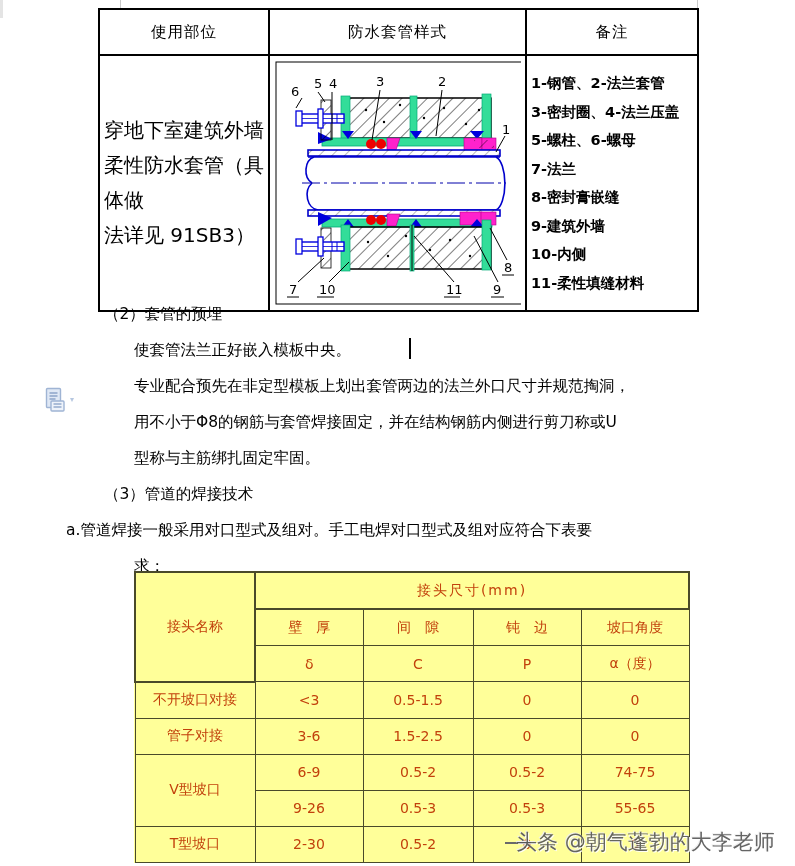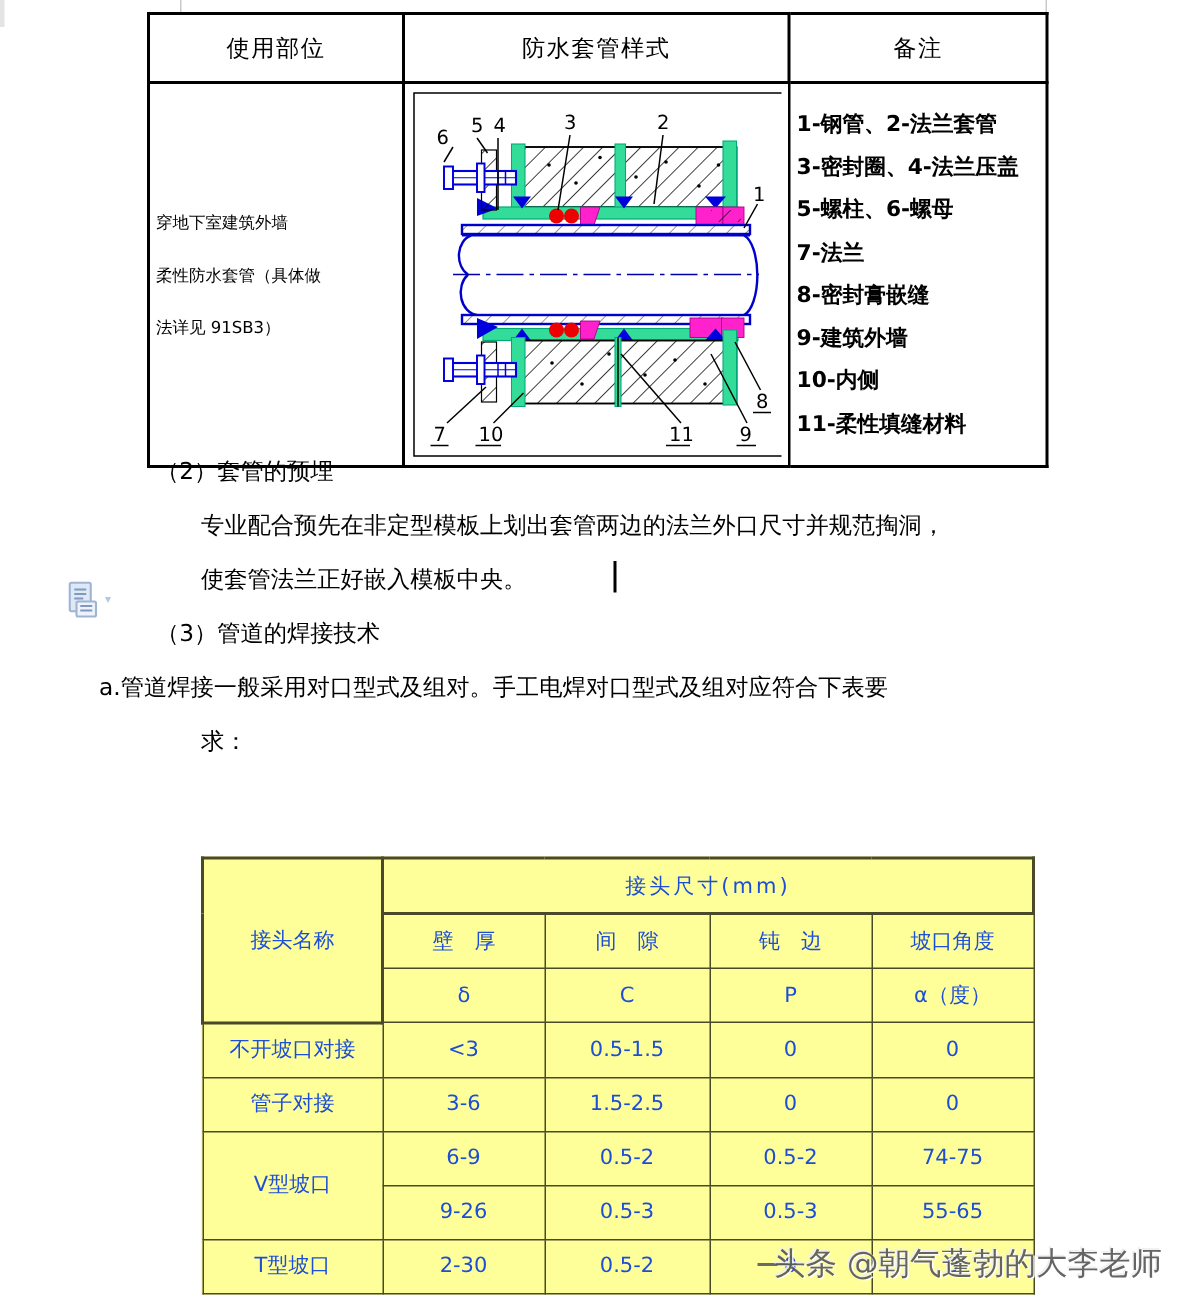--- a/index.html
+++ b/index.html
@@ -53,21 +53,21 @@
     font-size: 15.5px;
     height: 36px;
     letter-spacing: 1px;
   }
   .col-use   { width: 170px; }
   .col-draw  { width: 257px; }
   .col-note  { width: 172px; }
 
   .use-cell {
     padding: 8px 12px 8px 14px;
-    font-size: 11px;
+    font-size: 20px;
     line-height: 35px;
     text-align: left;
   }
   .note-cell {
     padding: 10px 6px 10px 10px;
     font-size: 14.5px;
     line-height: 28.5px;
     text-align: left;
     vertical-align: top;
     font-weight: bold;
@@ -135,21 +135,21 @@
     width: 554px;
     border-collapse: collapse;
     table-layout: fixed;
     background: #ffff99;
   }
   .weld-table td {
     border: 1px solid #4a4a2a;
     background: #ffff99;
     text-align: center;
     font-size: 14px;
-    color: #1d4ed8;
+    color: #c2410c;
     padding: 0;
     height: 35px;
   }
   .weld-table .outer-b { border-width: 2px; }
   .weld-table .hdr {
     letter-spacing: 2px;
   }
   .weld-table .sym { font-size: 14px; }
   .wc-name { width: 120px; }
   .wc-a { width: 108px; }
@@ -390,22 +390,24 @@
       <div class="note-line">9-建筑外墙</div>
       <div class="note-line">10-内侧</div>
       <div class="note-line">11-柔性填缝材料</div>
     </td>
   </tr>
 </tbody>
   </table>
 
 <div class="body-text">
   <div class="para p-num">（2）套管的预埋</div>
+  <div class="para p-ind"><span>使套管法兰正好嵌入模板中央。</span><span class="caret"></span></div>
   <div class="para p-ind">专业配合预先在非定型模板上划出套管两边的法兰外口尺寸并规范掏洞，</div>
-  <div class="para p-ind"><span>使套管法兰正好嵌入模板中央。</span><span class="caret"></span></div>
+  <div class="para p-ind">用不小于Φ8的钢筋与套管焊接固定，并在结构钢筋内侧进行剪刀称或U</div>
+  <div class="para p-ind">型称与主筋绑扎固定牢固。</div>
   <div class="para p-num">（3）管道的焊接技术</div>
   <div class="para p-ind2">a.管道焊接一般采用对口型式及组对。手工电焊对口型式及组对应符合下表要</div>
   <div class="para p-ind">求：</div>
 </div>
 
 <div class="paste-tag">
   <svg width="22" height="26" viewBox="0 0 22 26">
     <rect x="1.5" y="1.5" width="14" height="19" rx="1" fill="#dfe8f5" stroke="#9fb4d4" stroke-width="1.4"></rect>
     <g stroke="#7f9ac2" stroke-width="1.3">
       <line x1="4.5" y1="6" x2="12.5" y2="6"></line>

